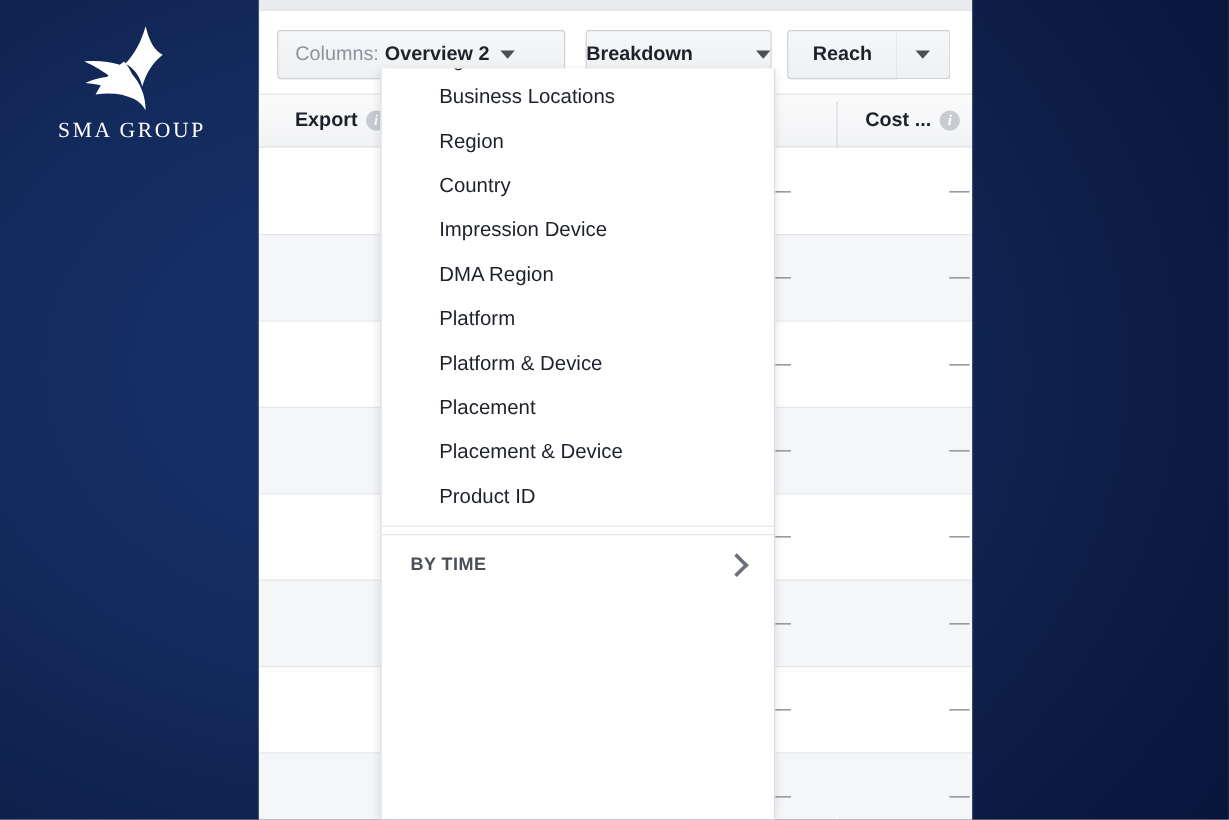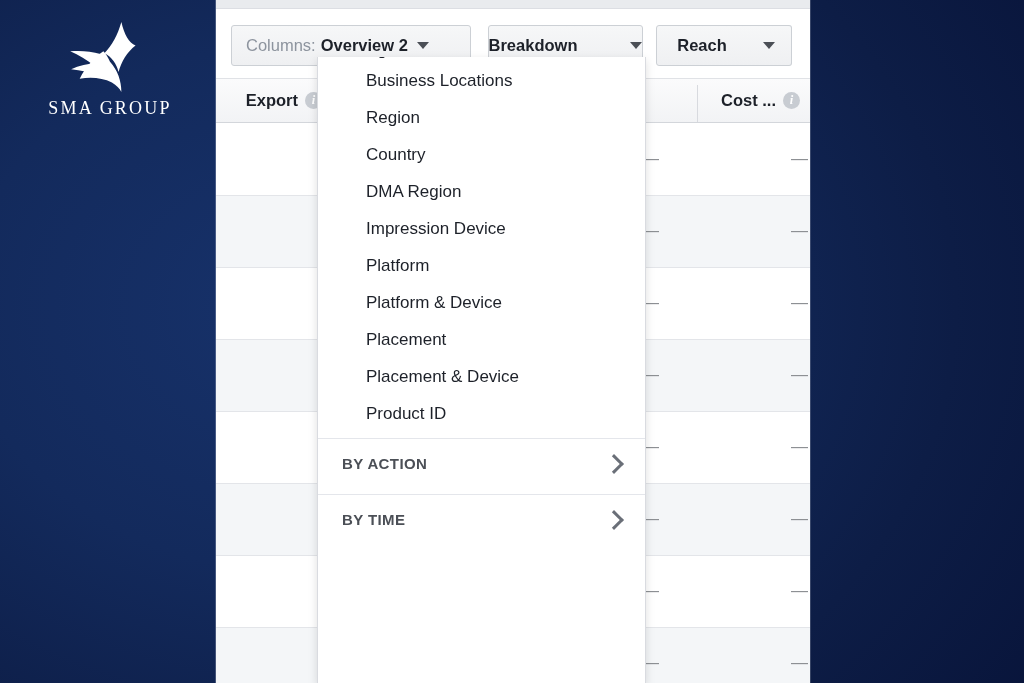--- a/index.html
+++ b/index.html
@@ -398,33 +398,29 @@
         </div>
       </div>
     </div>
 
     <div id="menu">
       <div id="menu-clip">
         <div class="mi clipped">Age and Gender</div>
         <div class="mi">Business Locations</div>
         <div class="mi">Region</div>
         <div class="mi">Country</div>
+        <div class="mi">Impression Device</div>
         <div class="mi">DMA Region</div>
-        <div class="mi">Impression Device</div>
         <div class="mi">Platform</div>
         <div class="mi">Platform &amp; Device</div>
         <div class="mi">Placement</div>
         <div class="mi">Placement &amp; Device</div>
         <div class="mi">Product ID</div>
 
         <div class="menu-divider"></div>
-        <div class="msec">
-          <span>BY ACTION</span>
-          <span class="chev"></span>
-        </div>
 
         <div class="menu-divider"></div>
         <div class="msec">
           <span>BY TIME</span>
           <span class="chev"></span>
         </div>
       </div>
     </div>
 
   </div>

